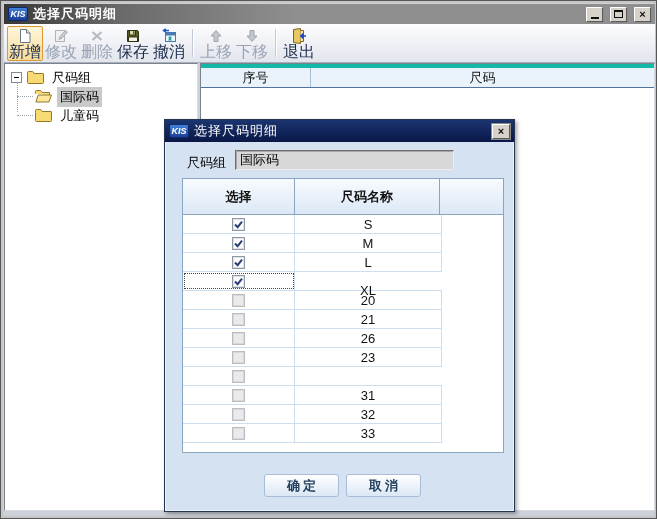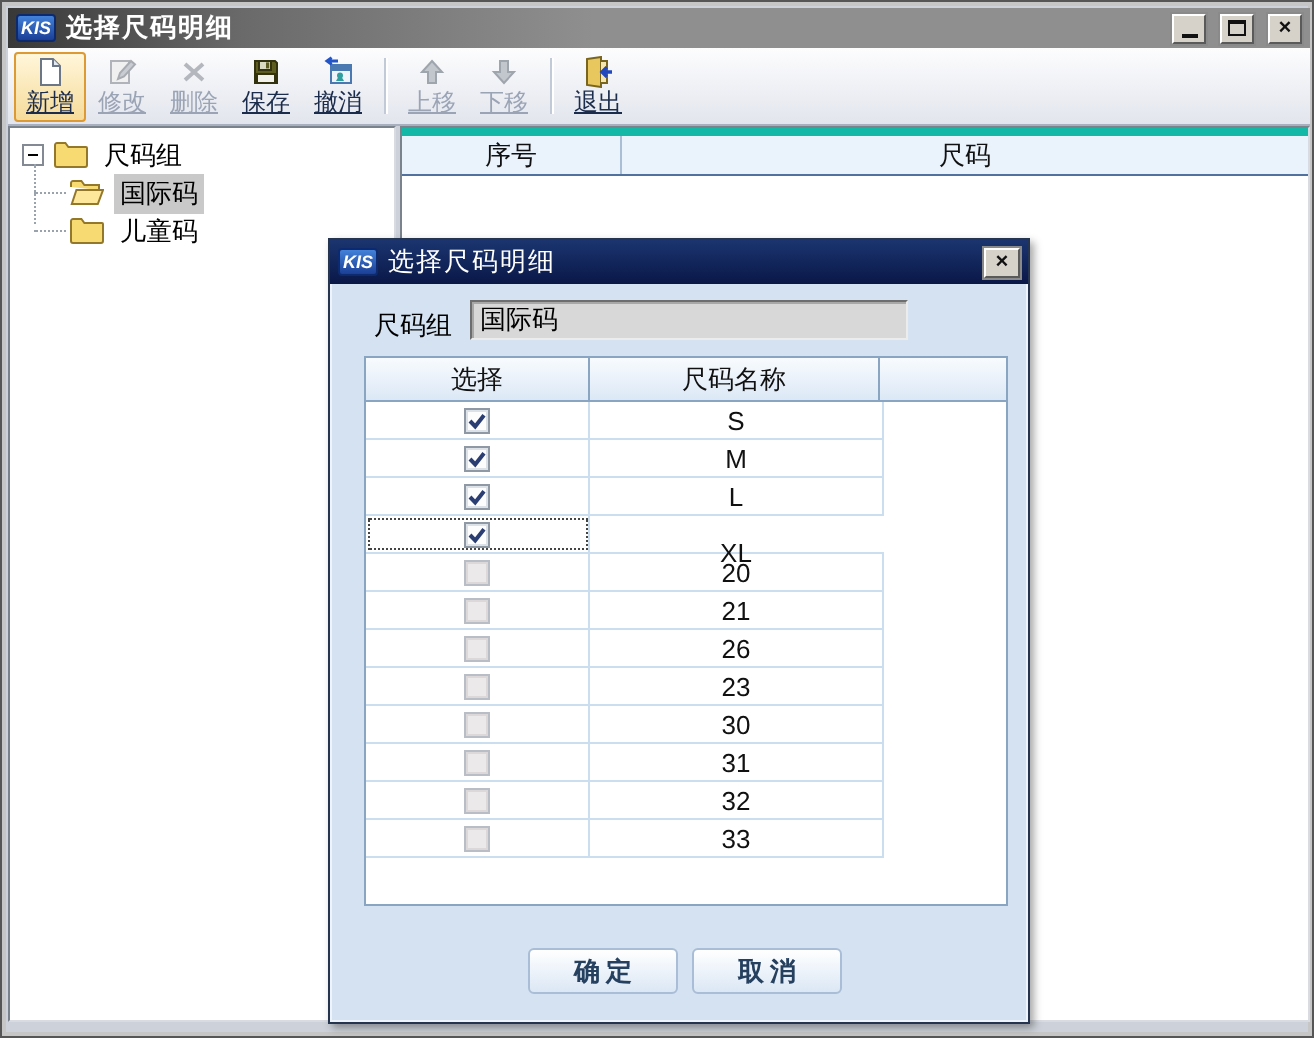--- a/index.html
+++ b/index.html
@@ -49,21 +49,21 @@
     align-items:center; justify-content:center; gap:1px;
     border:1px solid transparent; border-radius:2px; background:transparent;
     cursor:default;
   }
   .tb-btn.active{
     border-color:#dd9933;
     background:linear-gradient(#fff6da,#f6db9a);
   }
   .tb-icon{ width:16px; height:16px; }
   .tb-icon svg{ width:16px; height:16px; display:block; }
-  .tb-label{ font-size:12px; line-height:13px; white-space:nowrap;text-decoration:underline; }
+  .tb-label{ font-size:16px; line-height:13px; white-space:nowrap; }
   .tb-btn.enabled .tb-label{ color:#1c2c4c; }
   .tb-btn.disabled .tb-label{ color:#9ba4b5; }
   .tb-sep{ width:1px; height:28px; background:#c2cad8; box-shadow:1px 0 0 #ffffff; margin:0 5px; }
 
   
   .tree-panel{
     position:absolute; left:3px; top:62px; width:194px; height:448px;
     background:#fff; border:1px solid; border-color:#7a828c #d8dce2 #d8dce2 #7a828c;
   }
   .tree{ position:relative; padding:4px 0 0 0; }
@@ -120,23 +120,24 @@
     box-shadow:inset 1px 1px 0 #a8a8a8;
     font-size:13px; line-height:18px; padding:0 4px; color:#000;
     font-family:"Liberation Sans","DejaVu Sans",sans-serif;
   }
 
   .dlg-table{
     position:absolute; left:17px; top:58px; width:322px; height:275px;
     background:#fff; border:1px solid #8aa5c2; overflow:hidden;
   }
   .dlg-thead{
-    display:flex; height:22px;
+    display:flex; height:36px;
     background:linear-gradient(#f8fbfe,#dce8f6);
     border-bottom:1px solid #8aa5c2;
+    font-weight:bold;
   }
   .dlg-th{ display:flex; align-items:center; justify-content:center; font-size:13px; color:#111; }
   .th-check{ width:112px; border-right:1px solid #8aa5c2; }
   .th-name{ width:145px; border-right:1px solid #8aa5c2; }
   .th-spacer{ flex:1; }
 
   .dlg-row{ display:flex; height:19px; width:259px; border-bottom:1px solid #cadeef; background:#fff; }
   .cell-check{ width:112px; border-right:1px solid #cadeef; display:flex; align-items:center; justify-content:center; }
   .cell-name{ flex:1; border-right:1px solid #cadeef; display:flex; align-items:center; justify-content:center; font-size:13px; color:#111; }
   .dlg-row.focused .cell-name{ background:#d9ecfb;margin-top:18px; }
@@ -382,21 +383,20 @@
           <div class="dlg-row">
     <div class="cell-check">
       <span class="cb unchecked"></span>
     </div>
     <div class="cell-name">23</div>
   </div>
           <div class="dlg-row">
     <div class="cell-check">
       <span class="cb unchecked"></span>
     </div>
-    <div class="cell-name">30</div>
   </div>
           <div class="dlg-row">
     <div class="cell-check">
       <span class="cb unchecked"></span>
     </div>
     <div class="cell-name">31</div>
   </div>
           <div class="dlg-row">
     <div class="cell-check">
       <span class="cb unchecked"></span>

